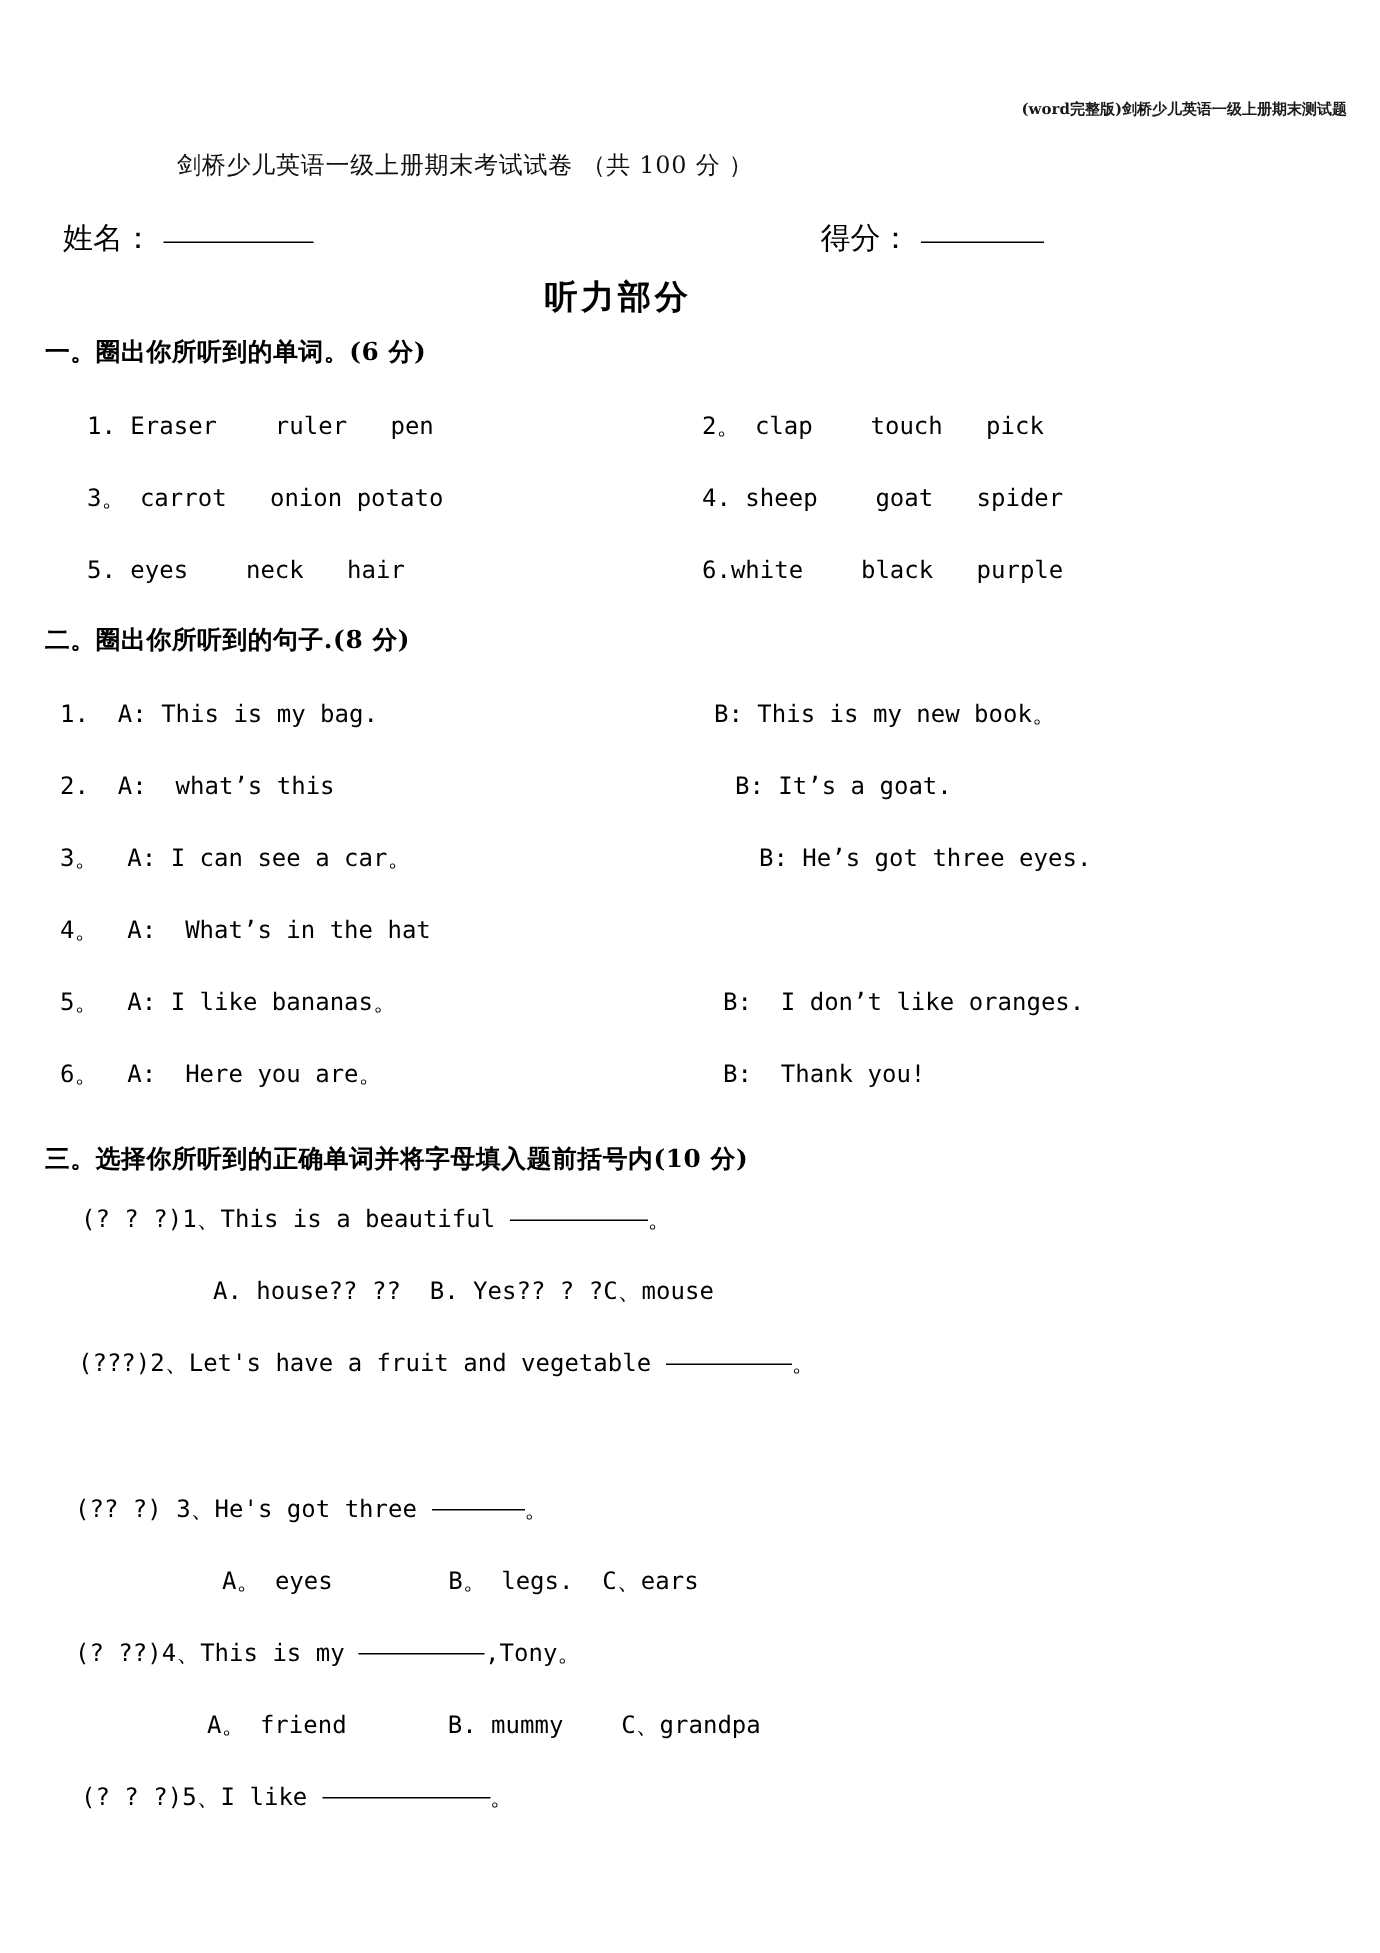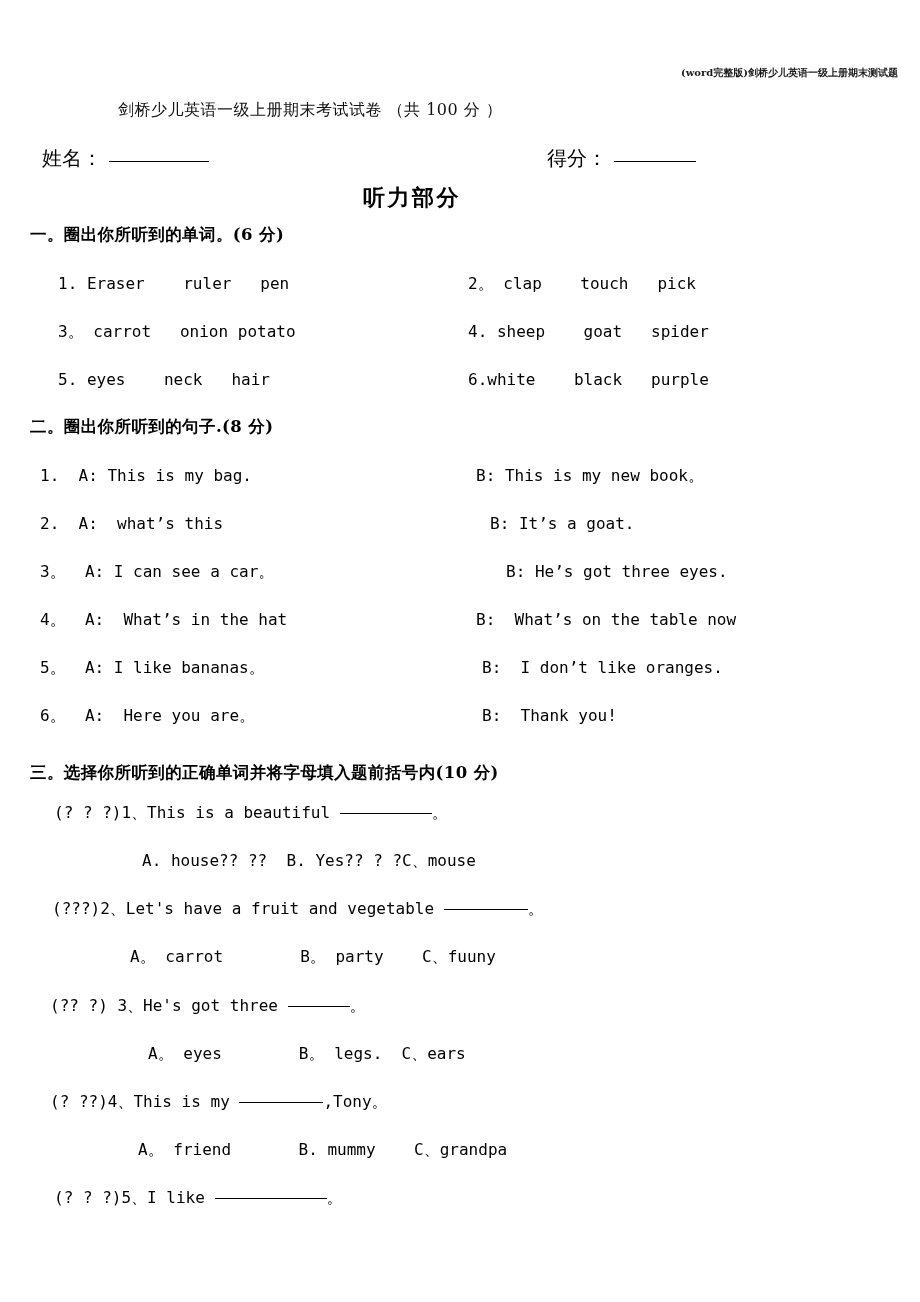--- a/index.html
+++ b/index.html
@@ -205,35 +205,33 @@
   <div class="mono row-item" id="s2r1l"><span>1.</span><span>  A: This is my bag.</span></div>
   <div class="mono row-item" id="s2r1r">B: This is my new book。</div>
 
   <div class="mono row-item" id="s2r2l"><span>2.</span><span>  A:  what’s this</span></div>
   <div class="mono row-item" id="s2r2r">B: It’s a goat.</div>
 
   <div class="mono row-item" id="s2r3l"><span>3。</span><span>  A: I can see a car。</span></div>
   <div class="mono row-item" id="s2r3r">B: He’s got three eyes.</div>
 
   <div class="mono row-item" id="s2r4l"><span>4。</span><span>  A:  What’s in the hat</span></div>
-  <div class="mono row-item" id="s2r4r">B:  What’s on the table now</div>
 
   <div class="mono row-item" id="s2r5l"><span>5。</span><span>  A: I like bananas。</span></div>
   <div class="mono row-item" id="s2r5r">B:  I don’t like oranges.</div>
 
   <div class="mono row-item" id="s2r6l"><span>6。</span><span>  A:  Here you are。</span></div>
   <div class="mono row-item" id="s2r6r">B:  Thank you!</div>
 
   <div class="sec-head" id="sec3-head">三。选择你所听到的正确单词并将字母填入题前括号内(10 分)</div>
 
   <div class="mono q-line" id="q1"><span>(? ? ?)</span><span>1、</span><span>This is a beautiful </span><span class="u-blank ub-9"></span><span>。</span></div>
   <div class="mono opt-line" id="o1">A. house?? ??  B. Yes?? ? ?C、mouse</div>
 
   <div class="mono q-line" id="q2"><span>(???)</span><span>2、</span><span>Let's have a fruit and vegetable </span><span class="u-blank ub-8"></span><span>。</span></div>
-  <div class="mono opt-line" id="o2">A。 carrot        B。 party    C、fuuny</div>
 
   <div class="mono q-line" id="q3"><span>(?? ?)</span><span> 3、</span><span>He's got three </span><span class="u-blank ub-6"></span><span>。</span></div>
   <div class="mono opt-line" id="o3">A。 eyes        B。 legs.  C、ears</div>
 
   <div class="mono q-line" id="q4"><span>(? ??)</span><span>4、</span><span>This is my </span><span class="u-blank ub-8"></span><span>,Tony。</span></div>
   <div class="mono opt-line" id="o4">A。 friend       B. mummy    C、grandpa</div>
 
   <div class="mono q-line" id="q5"><span>(? ? ?)</span><span>5、</span><span>I like </span><span class="u-blank ub-11"></span><span>。</span></div>
 
 </div>

